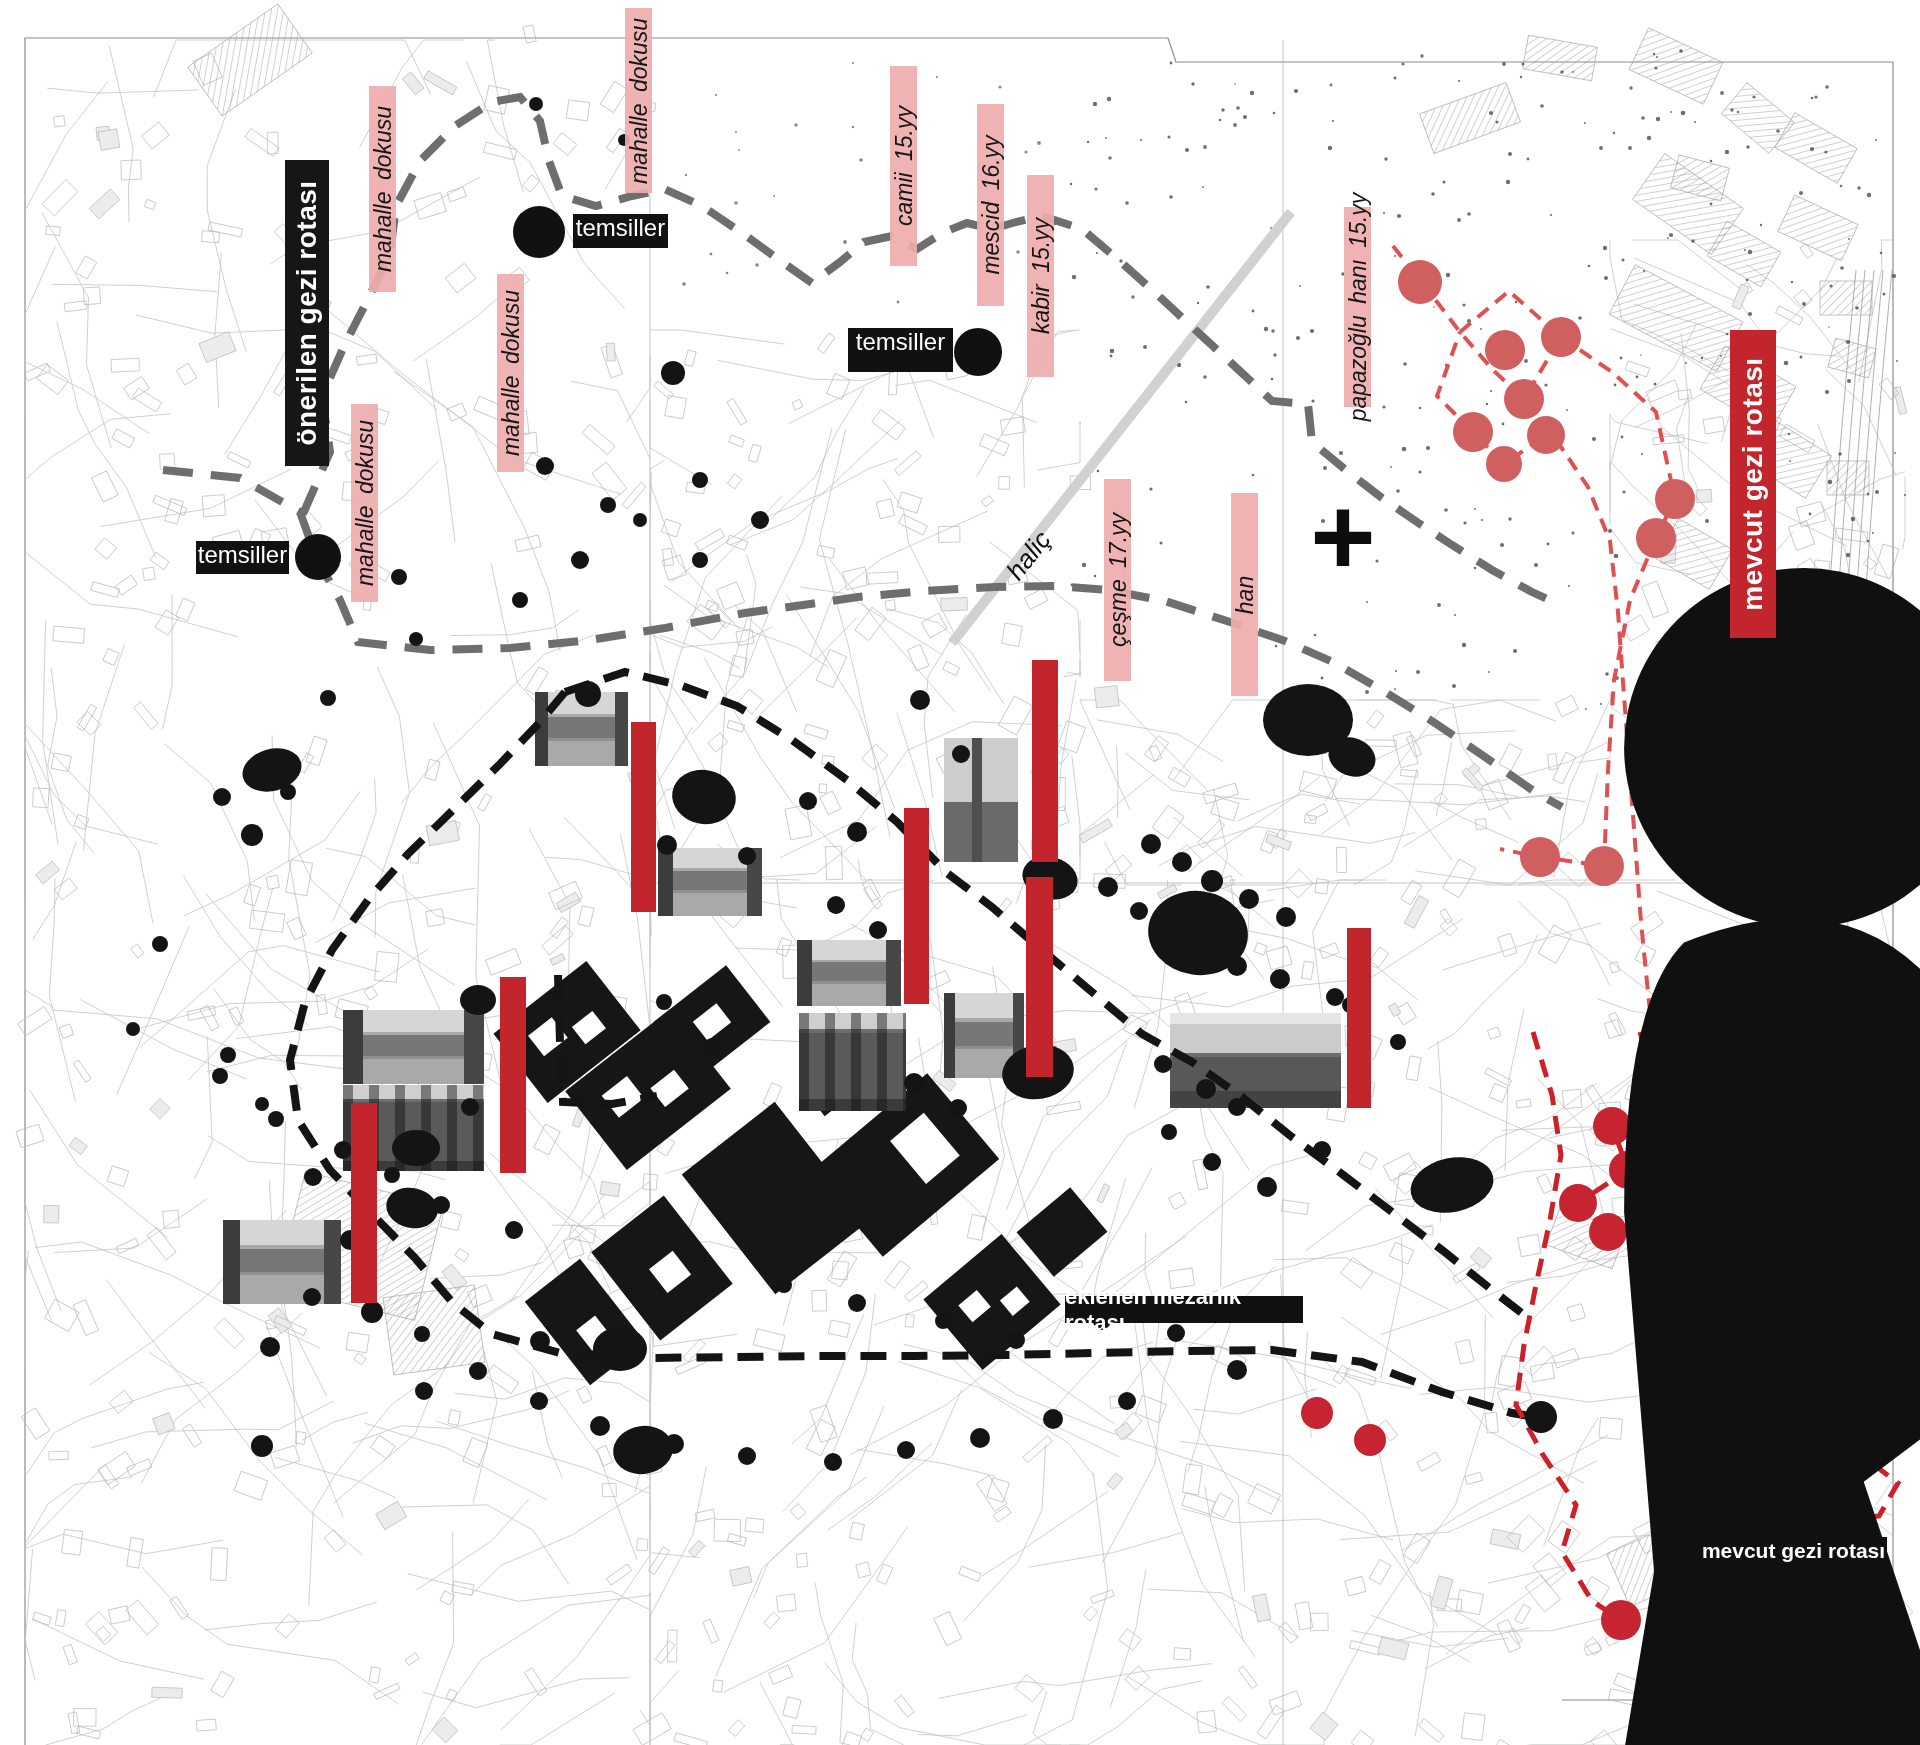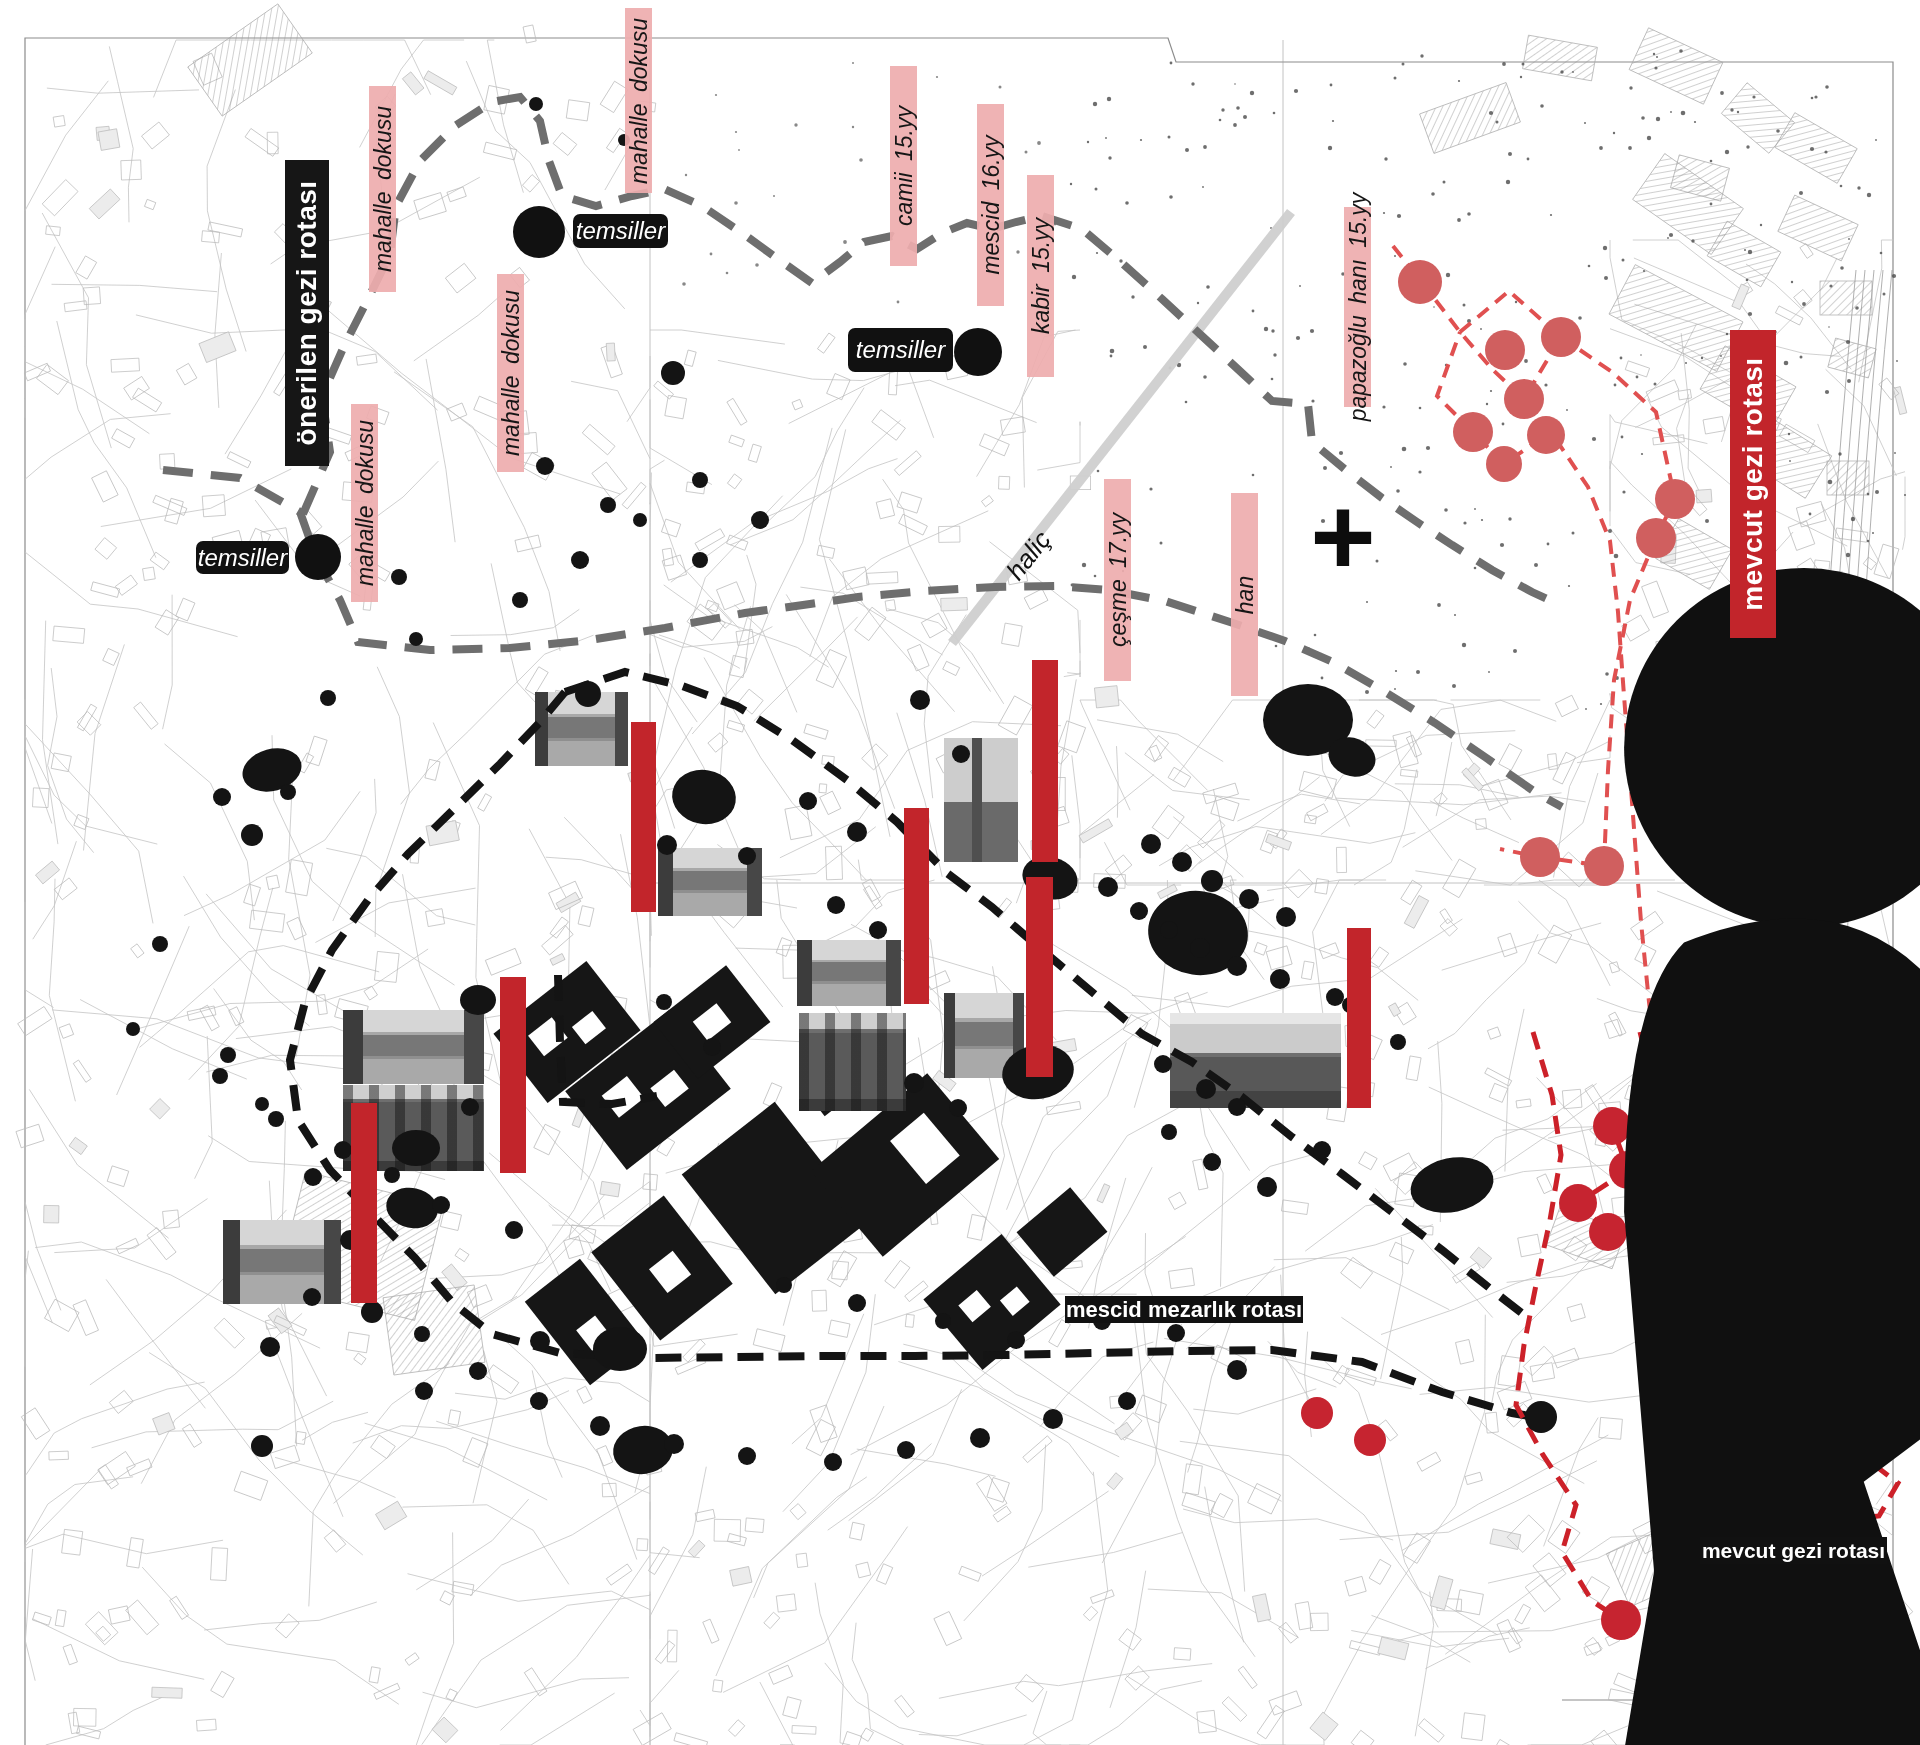--- a/index.html
+++ b/index.html
@@ -27,22 +27,22 @@
   .rbar{position:absolute;background:#c2252b;}
   
   .vwrap{position:absolute;}
   .vwrap>span{position:absolute;left:50%;top:50%;transform:translate(-50%,-50%) rotate(-90deg);
      white-space:nowrap;}
   .banner-black{background:#161616;}
   .banner-black>span{color:#fff;font-weight:bold;font-size:28px;letter-spacing:.5px;}
   .banner-red{background:#c2252b;}
   .banner-red>span{color:#fff;font-weight:bold;font-size:28px;letter-spacing:.5px;}
   
-  .ttag{position:absolute;background:#111;color:#fff;font-style:italic;font-size:24px;
-     display:flex;align-items:center;justify-content:center;border-radius:7px;}
+  .ttag{position:absolute;background:#111;color:#fff;font-size:24px;
+     display:flex;justify-content:center;}
   .tdot{position:absolute;border-radius:50%;background:#111;}
   
   .blackbox{position:absolute;background:#111;color:#fff;font-weight:bold;
      display:flex;align-items:center;justify-content:center;}
   #halic-label{position:absolute;font-style:italic;font-size:26px;color:#111;white-space:nowrap;}
   #plus-sign{position:absolute;font-size:112px;font-weight:700;color:#0d0d0d;line-height:.8;
      transform:translate(-50%,-50%);}
 </style>
 </head>
 <body>
@@ -1715,21 +1715,21 @@
     </div>
 
   <div id="labels-layer" class="layer">
     <div id="proposed-banner" class="vwrap banner-black" style="left: 285px; top: 160px; width: 44px; height: 306px;">
       <span>önerilen gezi rotası</span>
     </div>
     <div id="existing-banner" class="vwrap banner-red" style="left: 1730px; top: 330px; width: 46px; height: 308px;">
       <span>mevcut gezi rotası</span>
     </div>
     <div id="cemetery-box" class="blackbox" style="left: 1065px; top: 1296px; width: 238px; height: 27px; font-size: 22px;">
-      <span>mescid mezarlık rotası</span>
+      <span>eklenen mezarlık rotası</span>
     </div>
     <div id="existing-box" class="blackbox" style="left: 1700px; top: 1537px; width: 187px; height: 27px; font-size: 21px;">
       <span>mevcut gezi rotası</span>
     </div>
     <div id="halic-label" style="left: 1002px; top: 540px; transform: rotate(-52deg);">haliç</div>
     <div id="plus-sign" style="left: 1343px; top: 537px;">+</div>
   </div>
 </div>
 
 </body></html>

